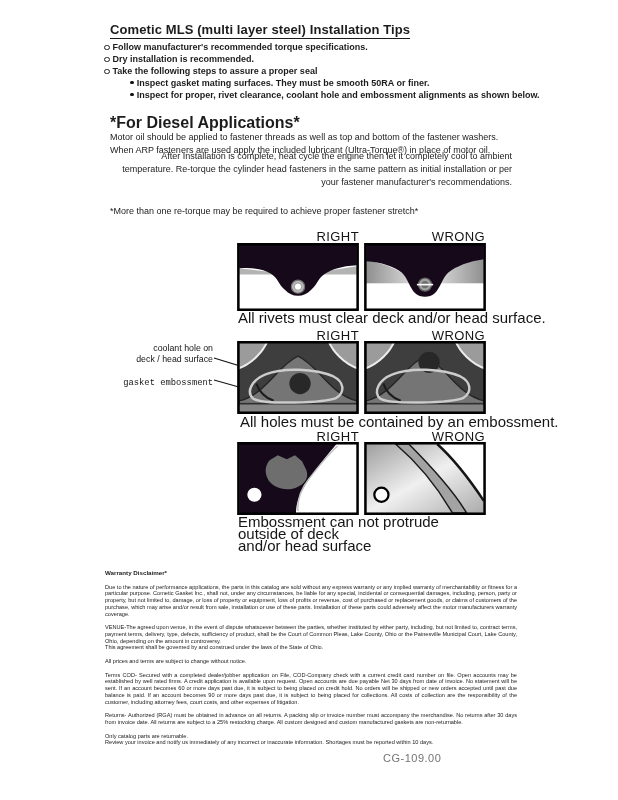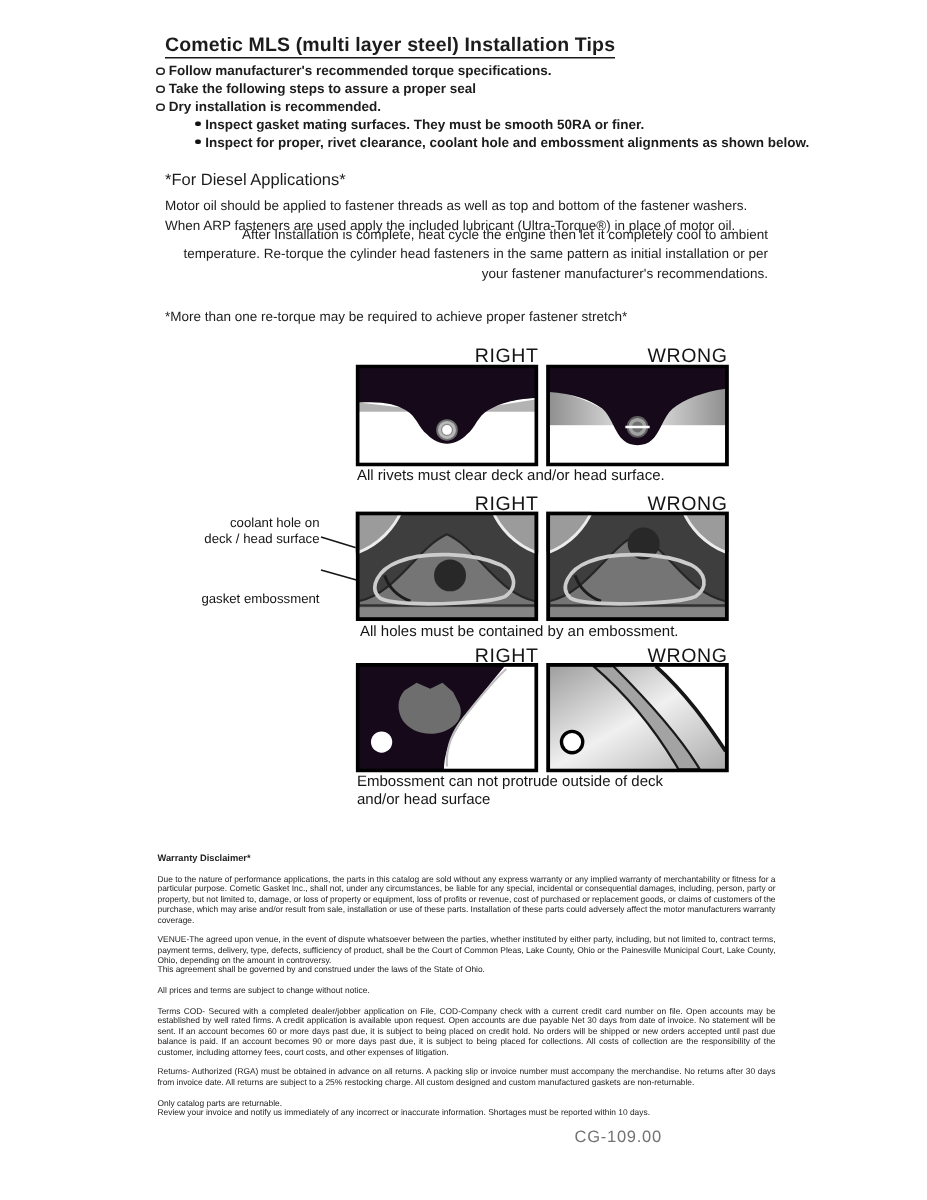--- a/index.html
+++ b/index.html
@@ -12,28 +12,28 @@
   
   #doc-title{left:110px;top:22px;font-size:13px;font-weight:bold;
     border-bottom:1.5px solid #1a1a1a;padding-bottom:1px;letter-spacing:0.1px;}
   
   #tips-list{left:104px;top:41px;font-size:9px;line-height:12px;}
   .b-row{display:flex;align-items:flex-start;font-weight:bold;}
   .b-row.sub{margin-left:26px;}
   .b-circ{flex:0 0 auto;width:3.5px;height:3.5px;border:1px solid #222;border-radius:50%;margin:3.5px 3px 0 0;}
   .b-dot{flex:0 0 auto;width:3.8px;height:3.8px;background:#111;border-radius:50%;margin:3.5px 3px 0 0;}
   
-  #diesel-heading{left:110px;top:114px;font-size:11px;font-weight:normal;}
+  #diesel-heading{left:110px;top:114px;font-size:16px;font-weight:bold;}
   .para{left:110px;width:402px;font-size:9px;line-height:13px;}
   #diesel-para1{top:131px;}
   #diesel-para2{top:150px;text-align:right;}
   #diesel-note{top:205px;}
   
   .fig-label{width:122px;text-align:right;font-size:13px;letter-spacing:0.4px;color:#151515;}
-  .fig-caption{font-size:10px;line-height:12px;color:#151515;}
+  .fig-caption{font-size:15px;line-height:12px;color:#151515;}
   .fig-box{width:122px;}
   .fig-box svg{display:block;}
   
   .side-label{width:118px;text-align:right;font-size:8.8px;line-height:10.5px;color:#151515;}
   
   #disclaimer{left:105px;top:570px;width:412px;font-size:5.6px;line-height:6.7px;text-align:justify;color:#222;}
   #disclaimer .d-h{font-size:6.2px;font-weight:bold;margin:0 0 7px 0;text-align:left;}
   #disclaimer .d-p{margin:0 0 7px 0;}
   #disclaimer .d-p.tight{margin:0;}
   
@@ -44,25 +44,25 @@
 
 <div class="abs" id="doc-title">Cometic MLS (multi layer steel) Installation Tips</div>
 
 <div class="abs" id="tips-list">
   <div class="b-row">
     <span class="b-circ"></span>
     <span>Follow manufacturer's recommended torque specifications.</span>
   </div>
   <div class="b-row">
     <span class="b-circ"></span>
-    <span>Take the following steps to assure a proper seal</span>
+    <span>Dry installation is recommended.</span>
   </div>
   <div class="b-row">
     <span class="b-circ"></span>
-    <span>Dry installation is recommended.</span>
+    <span>Take the following steps to assure a proper seal</span>
   </div>
   <div class="b-row sub">
     <span class="b-dot"></span>
     <span>Inspect gasket mating surfaces.  They must be smooth 50RA or finer.</span>
   </div>
   <div class="b-row sub">
     <span class="b-dot"></span>
     <span>Inspect for proper, rivet clearance, coolant hole and embossment alignments as shown below.</span>
   </div>
 </div>
@@ -113,21 +113,21 @@
 
 <div class="abs fig-caption" style="left:238px;top:312px;">All rivets must clear deck and/or head surface.</div>
 
 <div class="abs fig-label" style="left:237px;top:328px;">RIGHT</div>
 <div class="abs fig-label" style="left:363px;top:328px;">WRONG</div>
 
 <div class="abs side-label" style="left:95px;top:343px;">
   <div>coolant hole on</div>
   <div>deck / head surface</div>
 </div>
-<div class="abs side-label" style="left:95px;top:394px;">gasket embossment</div>
+<div class="abs side-label" style="left:95px;top:378px;font-family:Liberation Mono, monospace;">gasket embossment</div>
 <svg class="abs" style="left:213px;top:352px;" width="90" height="45" viewBox="0 0 90 45">
   <line x1="1" y1="6" x2="76" y2="29" stroke="#151515" stroke-width="1.1"></line>
   <line x1="1" y1="28" x2="40" y2="39" stroke="#151515" stroke-width="1.1"></line>
 </svg>
 
 <div class="abs fig-box" style="left:237px;top:341px;">
   <svg width="122" height="73" viewBox="0 0 120 72">
     <rect x="1" y="1" width="118" height="70" fill="#3e3e3e"></rect>
     <circle cx="-16" cy="-20" r="50" fill="#9b9b9b" stroke="#ececec" stroke-width="2"></circle>
     <circle cx="136" cy="-20" r="50" fill="#9b9b9b" stroke="#ececec" stroke-width="2"></circle>

